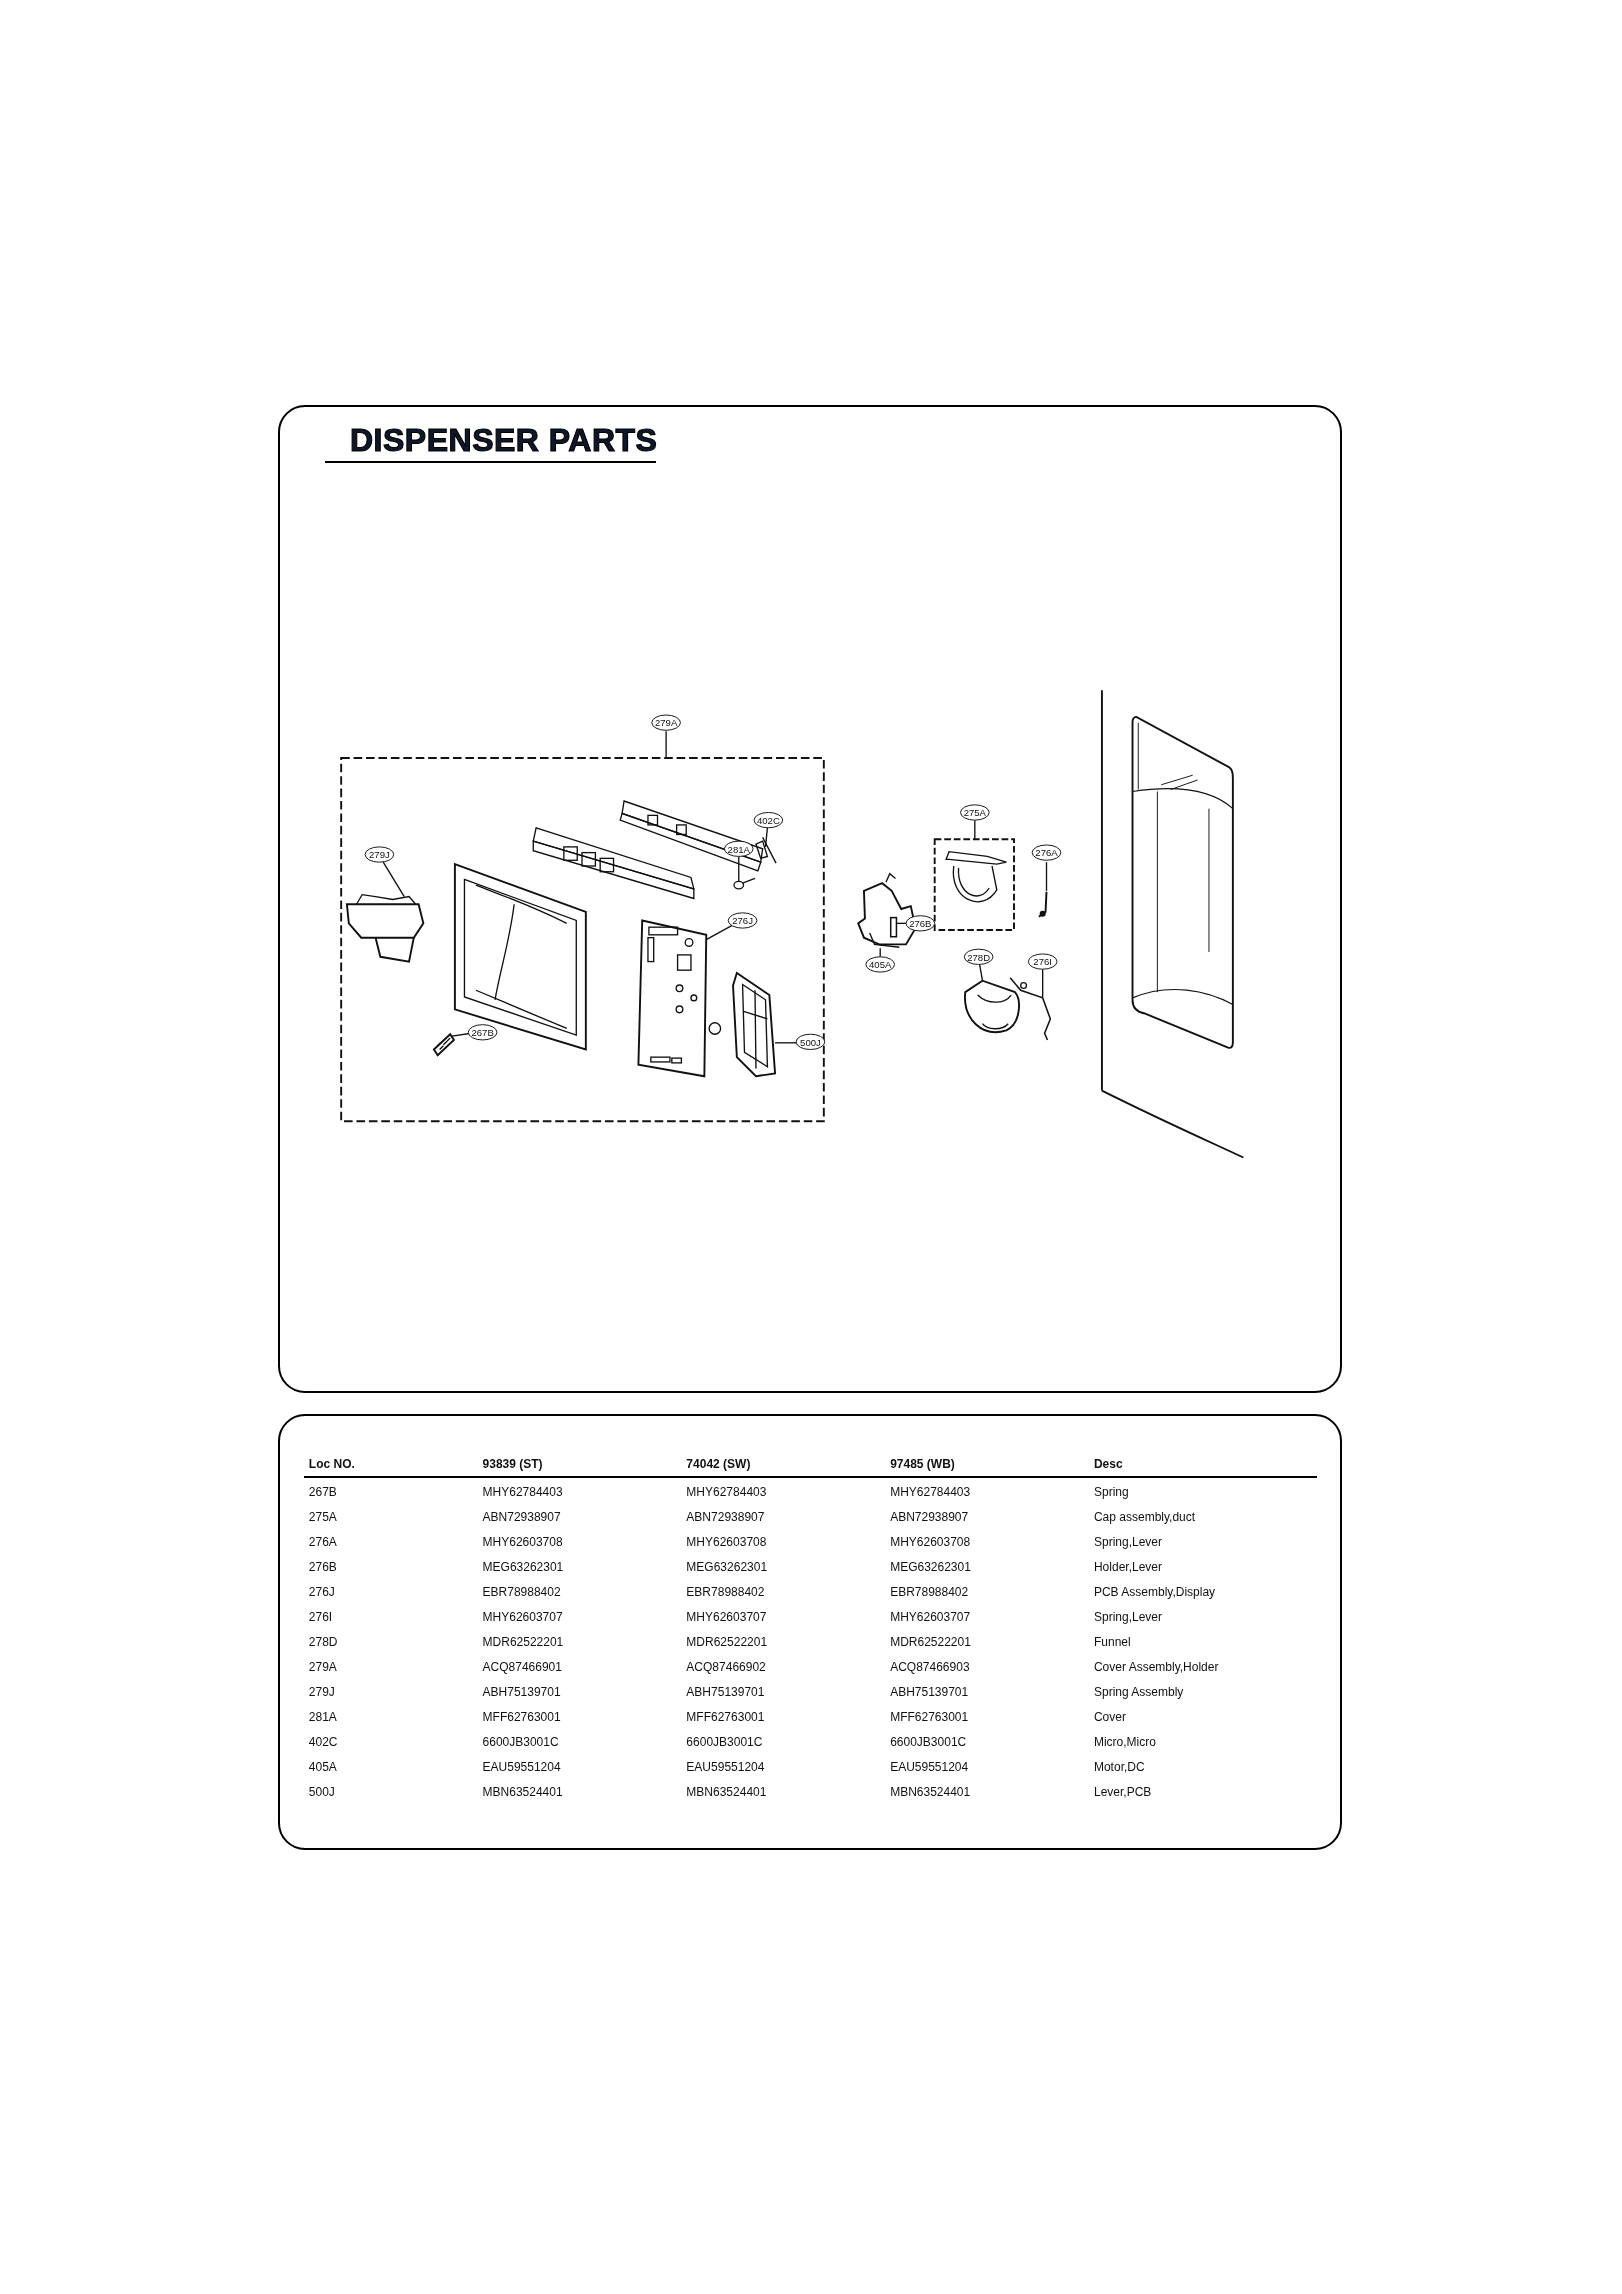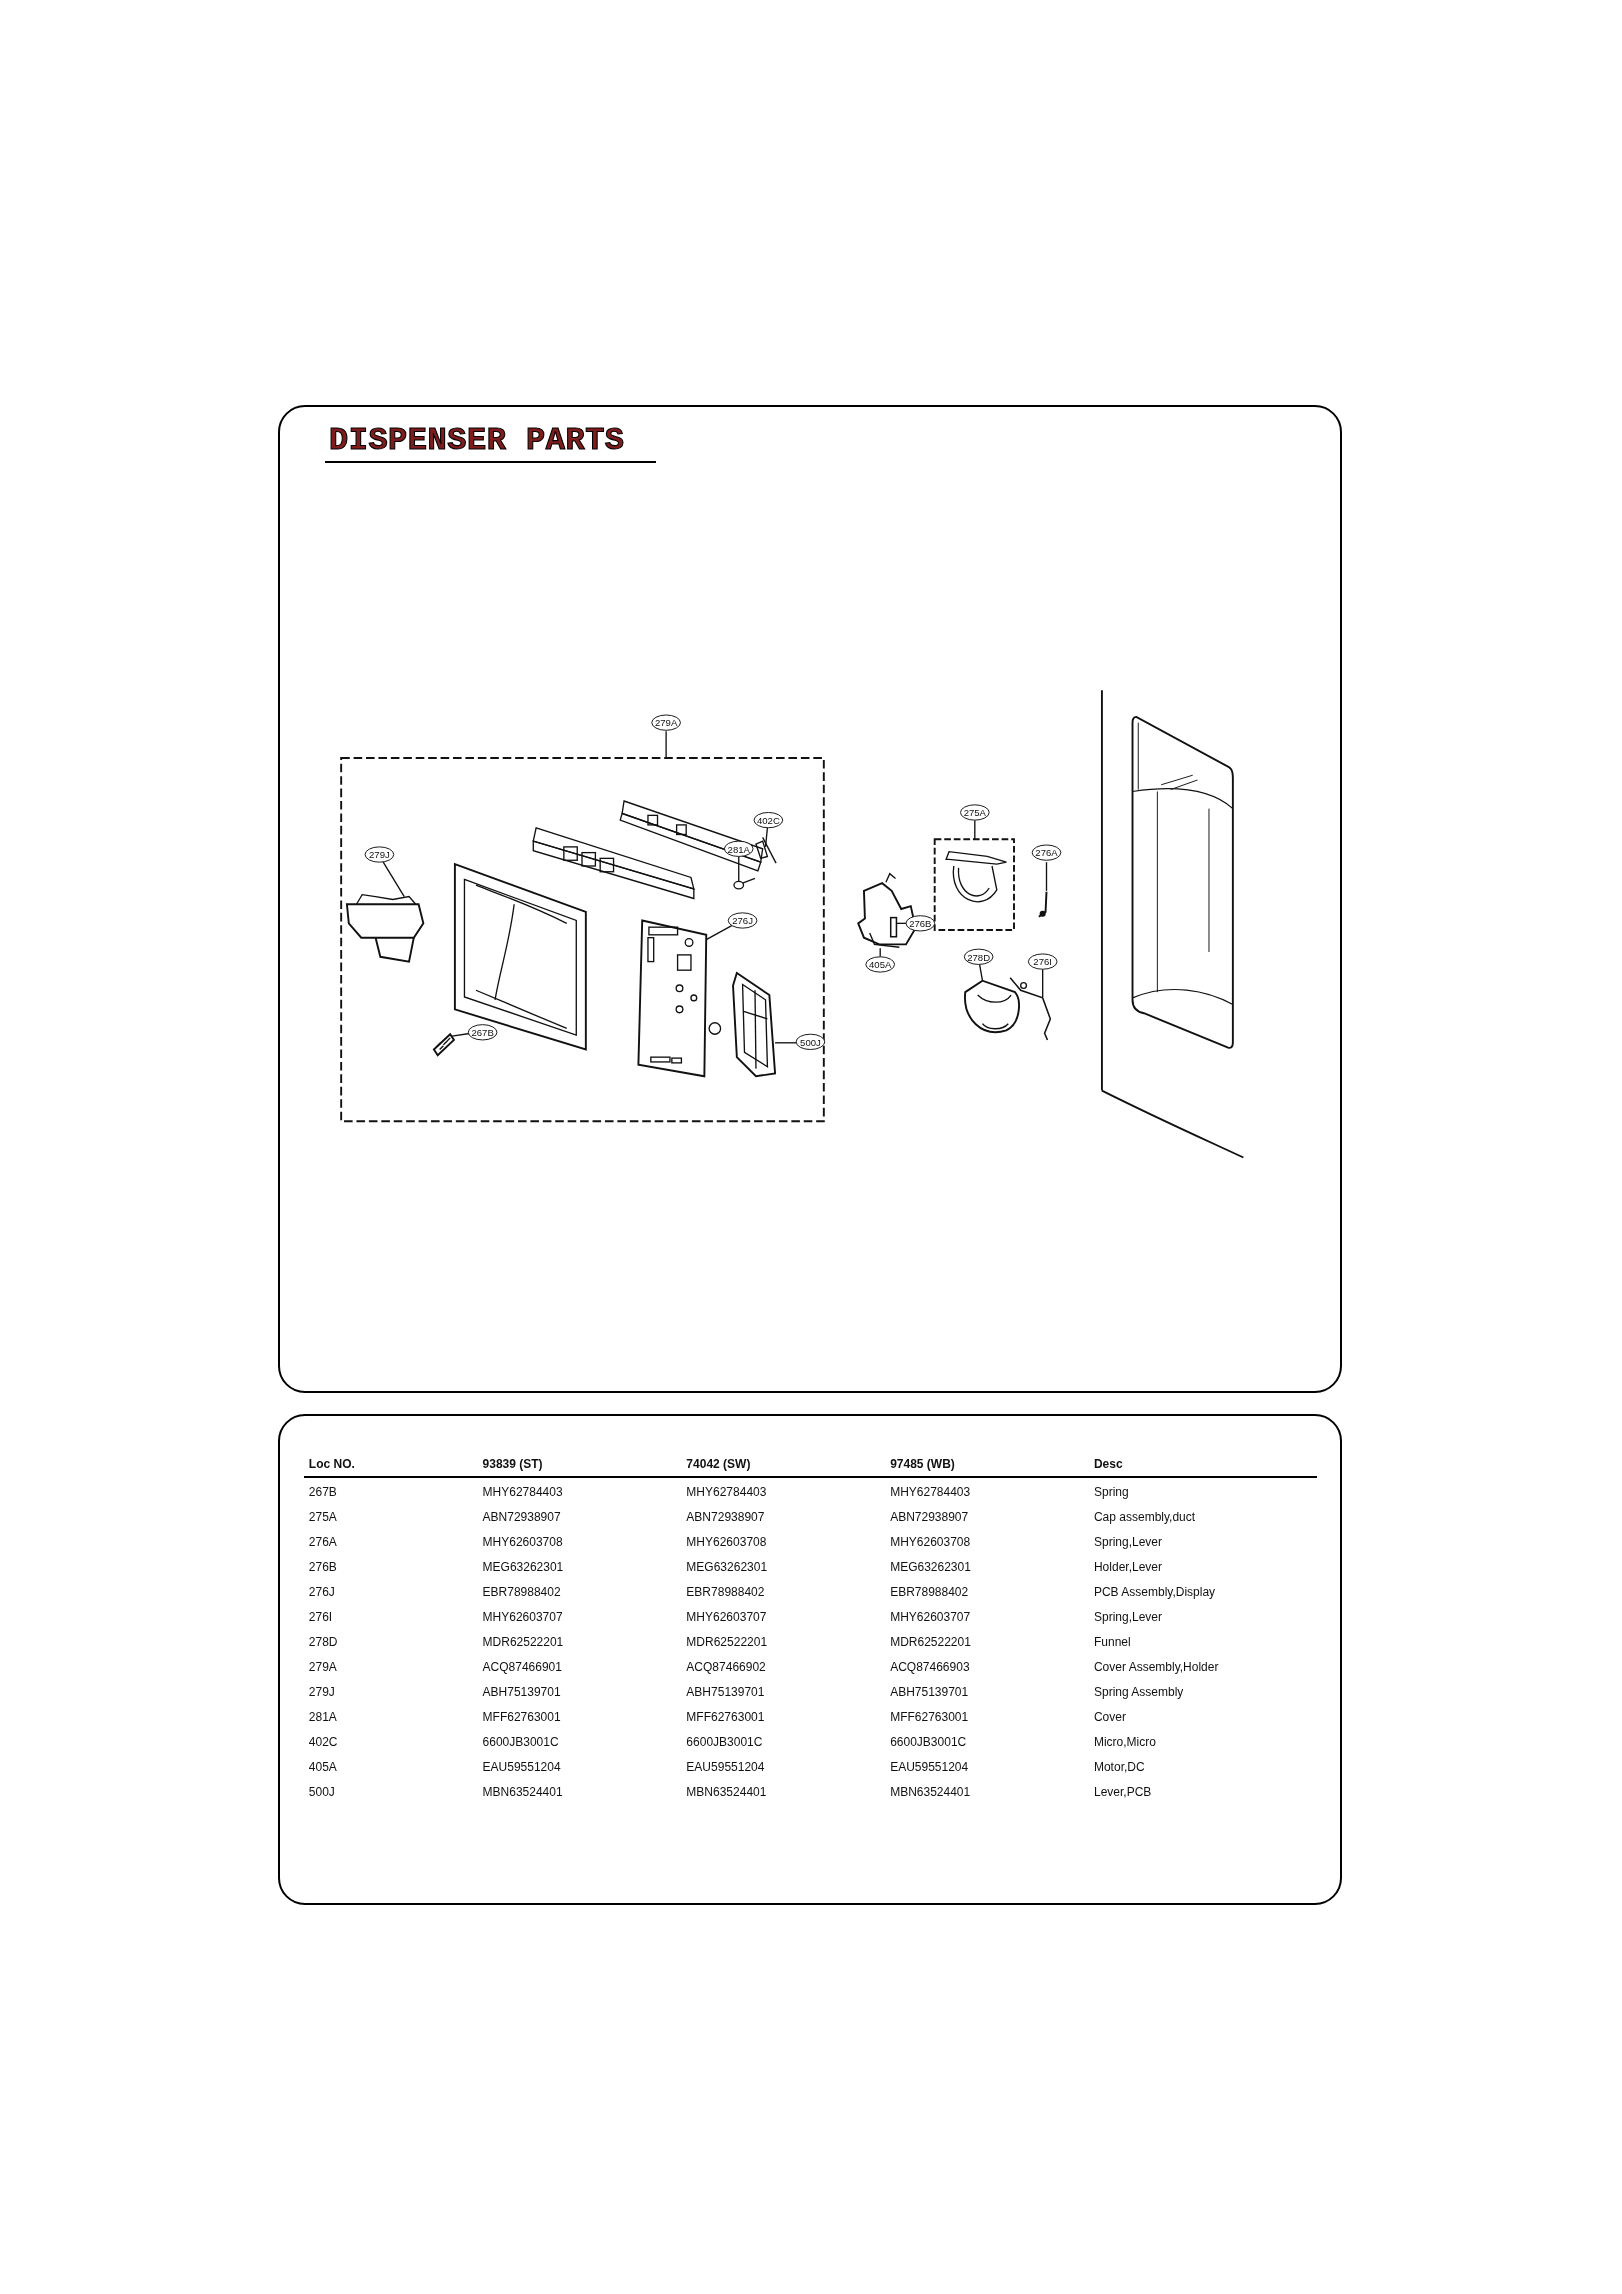--- a/index.html
+++ b/index.html
@@ -1,20 +1,20 @@
 <!DOCTYPE html>
 <html><head>
 <meta charset="utf-8">
 <style>
   html, body { margin:0; padding:0; background:#ffffff; }
   body { width:1622px; height:2294px; position:relative; font-family:"Liberation Sans", sans-serif; color:#111; overflow:hidden; }
   .frame { position:absolute; border:2.9px solid #000; border-radius:27px; box-sizing:border-box; background:#fff; }
   #diagram-frame { left:278px; top:405px; width:1064px; height:988px; }
-  #table-frame { left:278px; top:1414px; width:1064px; height:491px; }
-  .title { position:absolute; left:49px; top:15.3px; font-family:Liberation Mono, monospace; font-weight:900; font-size:32px; letter-spacing:0.5px; color:#7f1d1d; -webkit-text-stroke:1.1px #000; }
+  #table-frame { left:278px; top:1414px; width:1064px; height:436px; }
+  .title { position:absolute; left:70px; top:15.3px; font-family:Liberation Sans, sans-serif; font-weight:900; font-size:32px; letter-spacing:0.5px; color:#0f172a; -webkit-text-stroke:1.1px #000; }
   .title-rule { position:absolute; left:45px; top:54px; width:331px; height:1.9px; background:#000; }
   .diagram-svg { position:absolute; left:0; top:0; }
   .callout-text { font-family:"Liberation Sans", sans-serif; font-size:10px; fill:#111; }
   table.parts { position:absolute; left:24px; top:40px; width:1013px; border-collapse:collapse; font-size:12px; }
   table.parts th { text-align:left; font-weight:bold; padding:0 0 4.8px 4.8px; border-bottom:2.9px solid #000; height:15.3px; }
   table.parts td { padding:0 0 0 4.8px; height:25px; vertical-align:middle; }
   table.parts tr:first-child td { padding-top:1.9px; }
   col.c1 { width:174px; } col.c2 { width:204px; } col.c3 { width:204px; } col.c4 { width:204px; } col.c5 { width:228px; }
 </style>
 </head>

